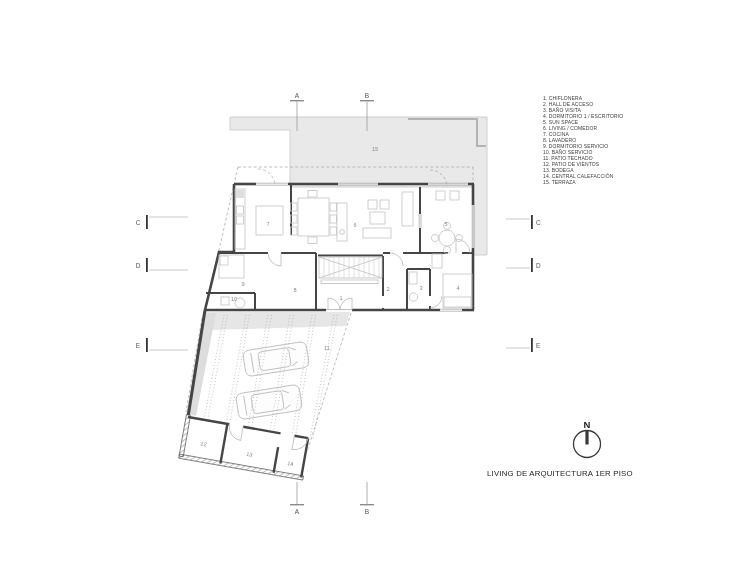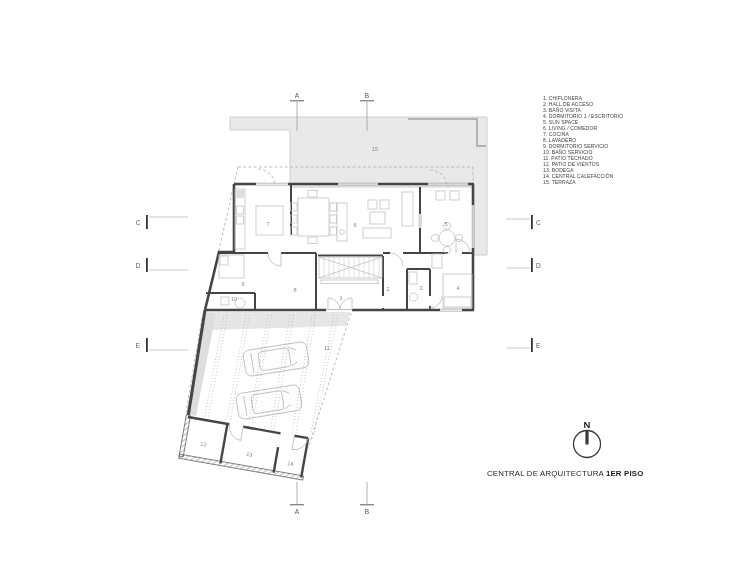--- a/index.html
+++ b/index.html
@@ -11,21 +11,21 @@
   .legend{
     position:absolute;left:543px;top:95px;
     font-size:5px;line-height:6px;color:#3f3f3f;
     white-space:nowrap;letter-spacing:.1px;
   }
   .legend .legend-row{height:6px;}
   .sheet-title{
     position:absolute;left:487px;top:469px;
     font-size:7.8px;color:#1c1c1c;letter-spacing:.2px;white-space:nowrap;
   }
-  .sheet-title .bold{font-weight:bold;}
+  .sheet-title .bold{font-weight:normal;}
   svg text{font-family:"Liberation Sans", sans-serif;}
   .room-num{fill:#8b8b8b;font-size:5.6px;}
   .grid-letter{fill:#555555;font-size:6.5px;}
   .north-n{fill:#1c1c1c;font-size:9.5px;font-weight:bold;}
 </style>
 </head>
 <body>
 
 <div class="canvas">
 
@@ -342,16 +342,16 @@
     <div class="legend-row">9. DORMITORIO SERVICIO</div>
     <div class="legend-row">10. BAÑO SERVICIO</div>
     <div class="legend-row">11. PATIO TECHADO</div>
     <div class="legend-row">12. PATIO DE VIENTOS</div>
     <div class="legend-row">13. BODEGA</div>
     <div class="legend-row">14. CENTRAL CALEFACCIÓN</div>
     <div class="legend-row">15. TERRAZA</div>
   </div>
 
   <div class="sheet-title">
-    <span>CENTRAL DE ARQUITECTURA </span><span class="bold">1ER PISO</span>
+    <span>LIVING DE ARQUITECTURA </span><span class="bold">1ER PISO</span>
   </div>
 
 </div>
 
 </body></html>

